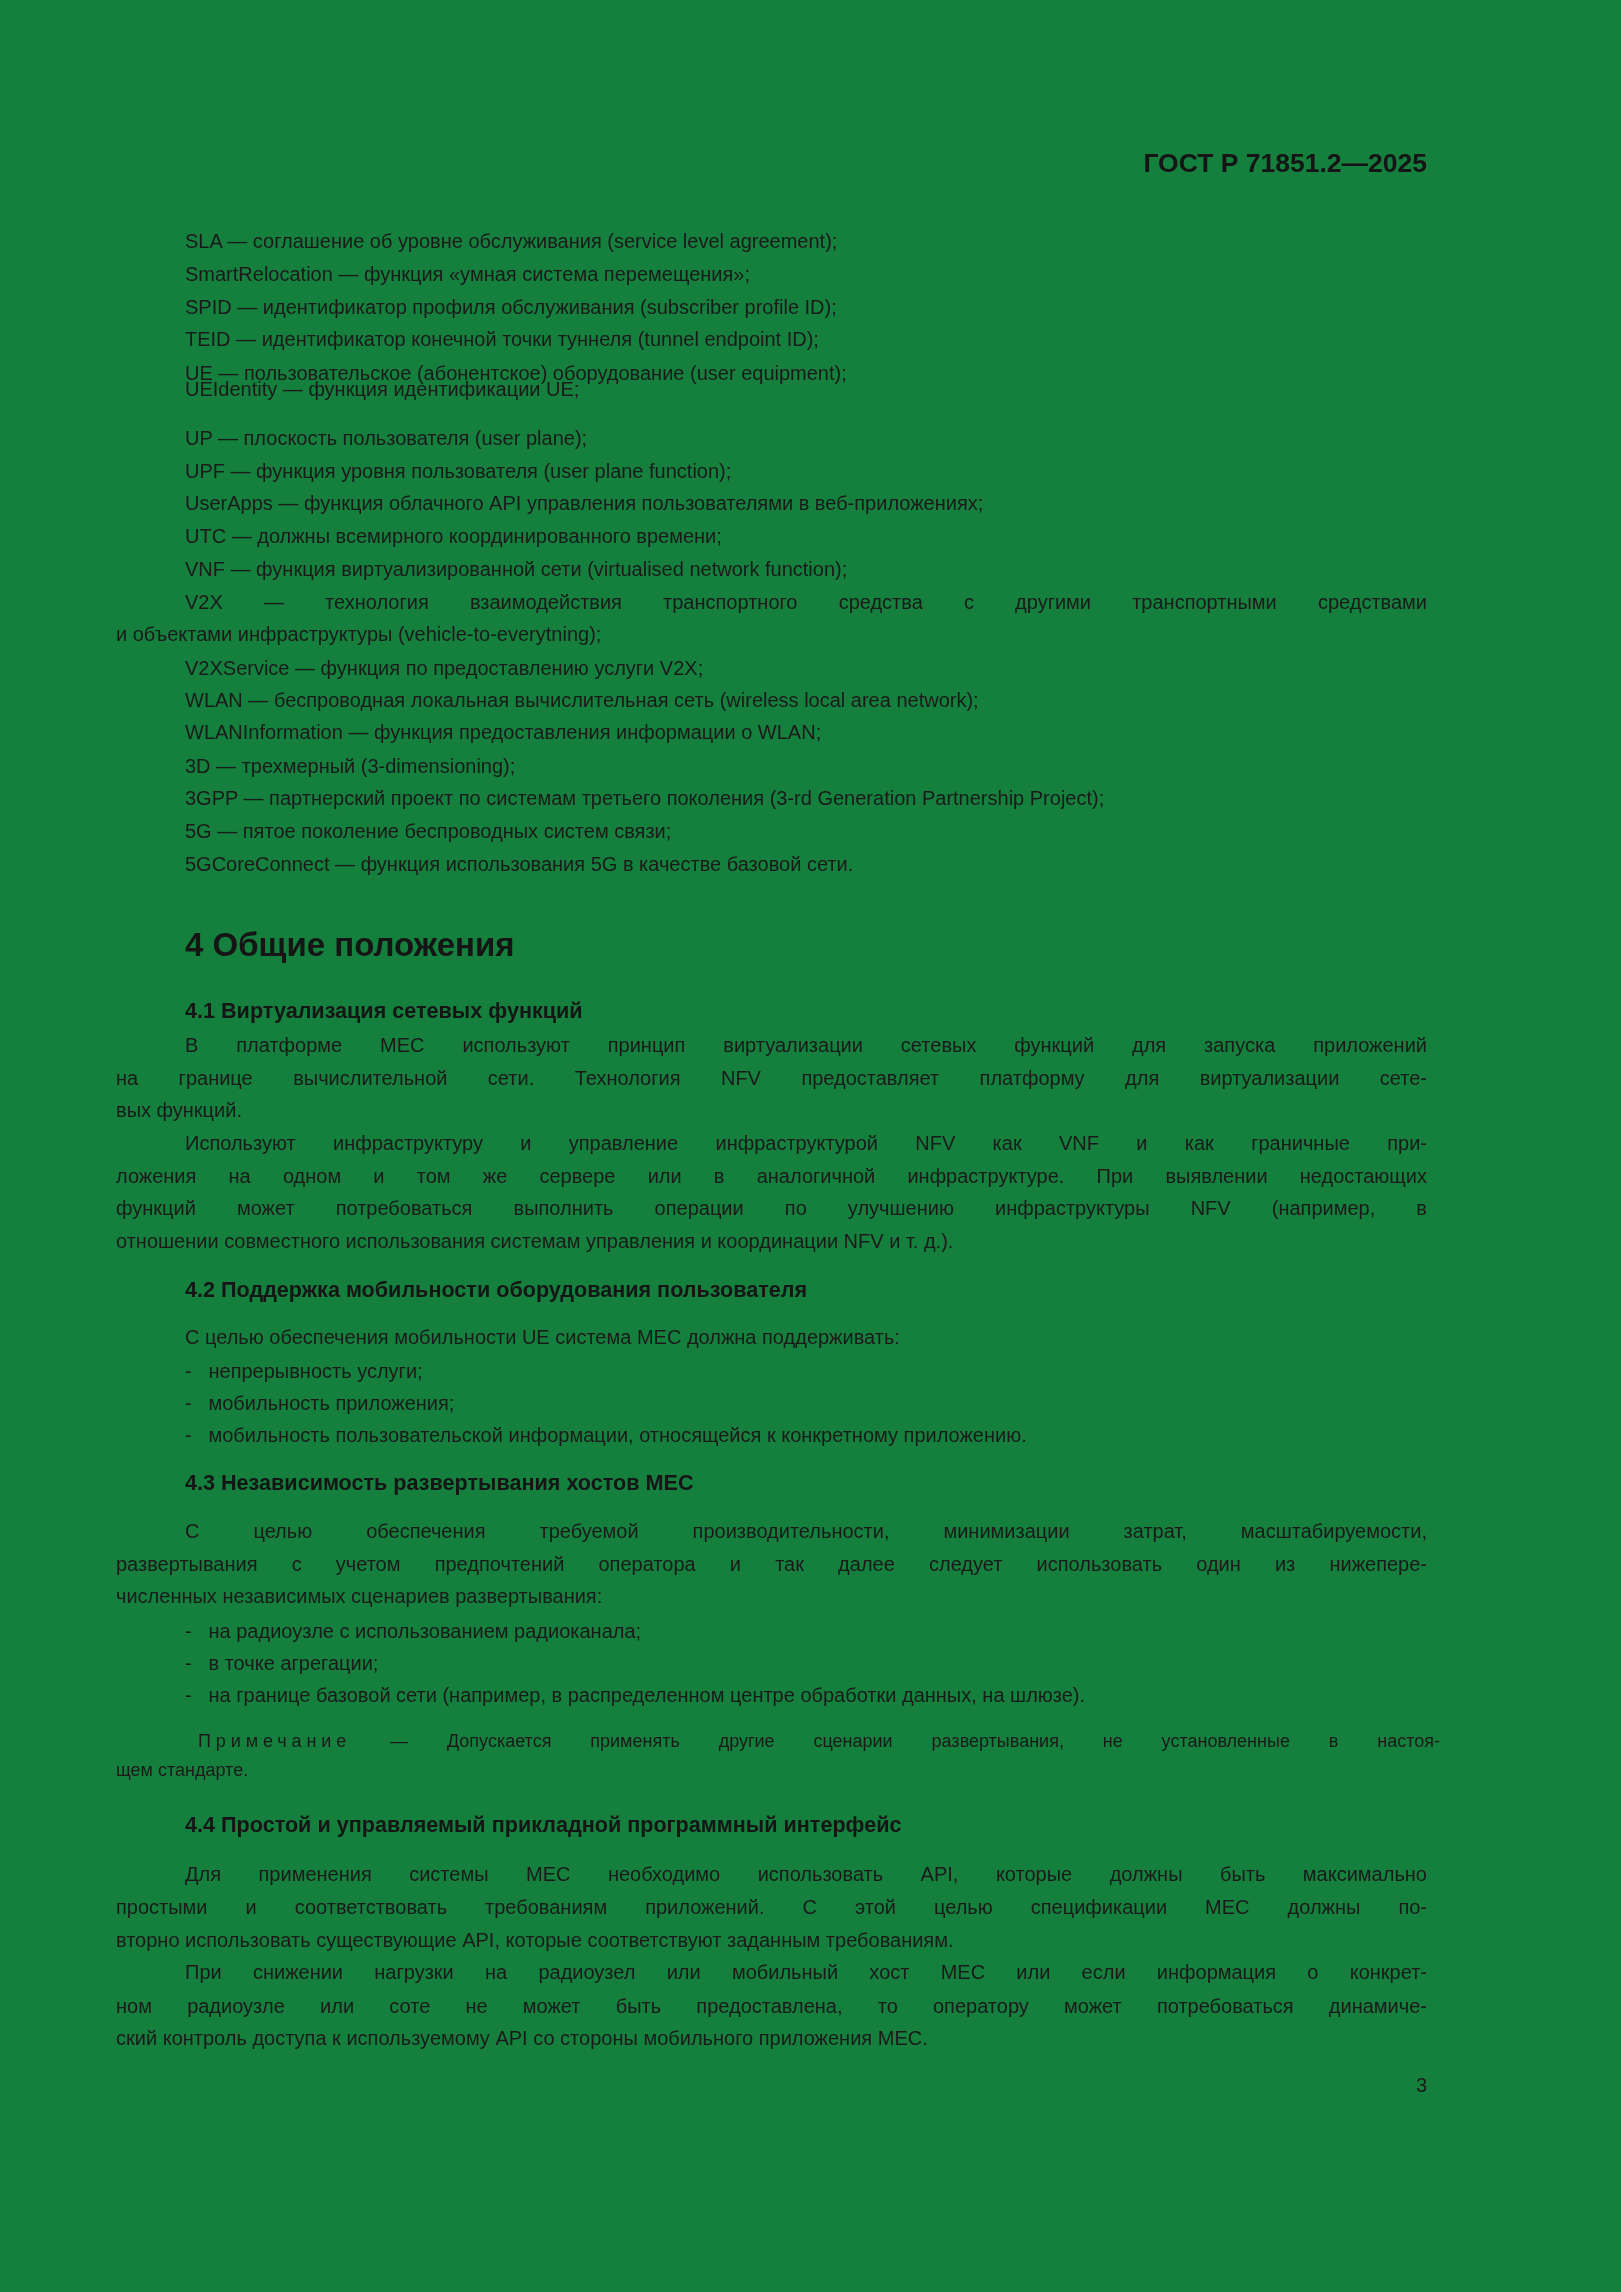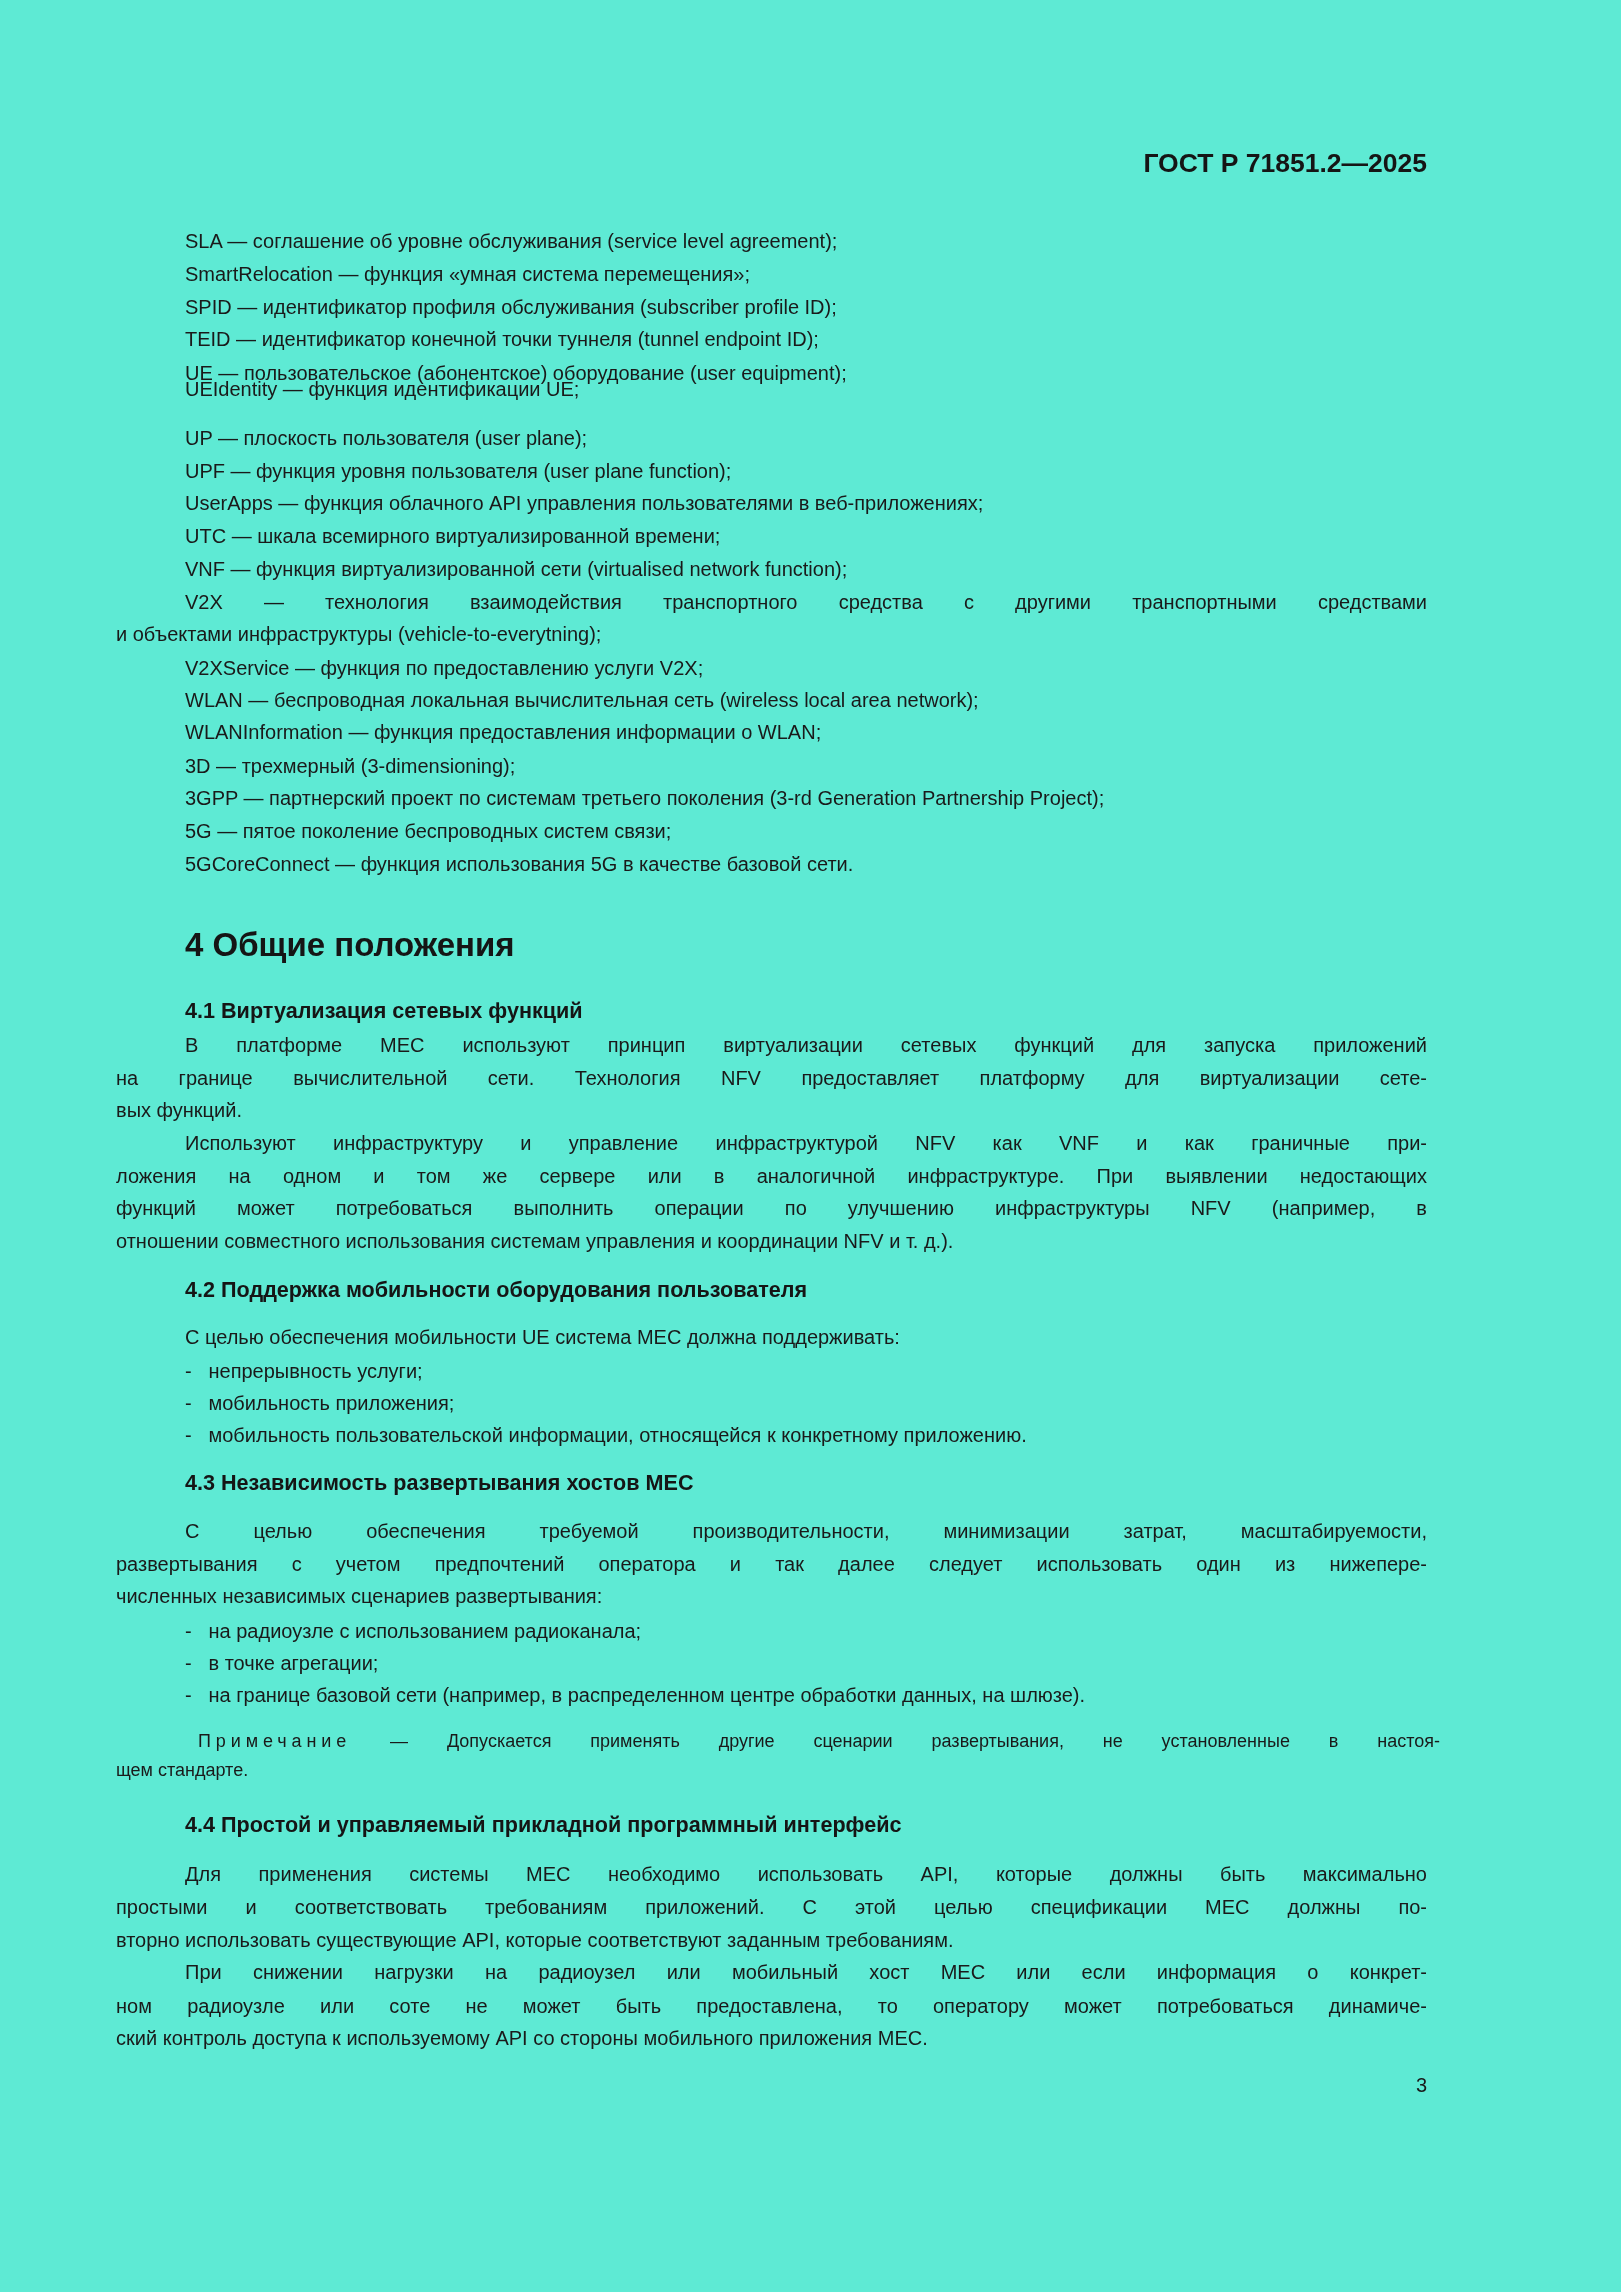--- a/index.html
+++ b/index.html
@@ -1,18 +1,18 @@
 <!DOCTYPE html>
 <html><head>
 <meta charset="utf-8">
 <style>
   html, body { margin: 0; padding: 0; background: #ffffff; }
   body { width: 1621px; height: 2293px; position: relative; overflow: hidden;
          font-family: "Liberation Sans", sans-serif; color: #1a1a1a; }
-  .page { position: absolute; left: 0; top: 0; width: 1621px; height: 2293px; background: #5eead4; }
+  .page { position: absolute; left: 0; top: 0; width: 1621px; height: 2293px; background: #15803d; }
   .hdr { position: absolute; right: 194px; top: 148px; font-size: 26.5px; font-weight: bold; line-height: 31px; white-space: nowrap; color: #151515; }
   .ln { position: absolute; left: 116px; width: 1311px; font-size: 20px; line-height: 33px; height: 33px; white-space: nowrap; }
   .ln.ind { left: 185px; width: 1242px; }
   .ln.bul { left: 185px; width: 1242px; }
   .ln.j { text-align: justify; text-align-last: justify; white-space: normal; }
   .bul .dash { display: inline-block; width: 23.5px; }
   .h1 { position: absolute; left: 185px; font-size: 33px; font-weight: bold; line-height: 39px; white-space: nowrap; color: #151515; }
   .h2 { position: absolute; left: 185px; font-size: 21.6px; font-weight: bold; line-height: 33px; white-space: nowrap; color: #151515; }
   .note { position: absolute; left: 116px; width: 1311px; font-size: 18px; line-height: 29px; height: 29px; white-space: nowrap; }
   .note.ind { left: 198px; width: 1242px; }
@@ -30,21 +30,21 @@
   <div>
     <div class="ln ind" style="top:225px">SLA — соглашение об уровне обслуживания (service level agreement);</div>
     <div class="ln ind" style="top:258px">SmartRelocation — функция «умная система перемещения»;</div>
     <div class="ln ind" style="top:291px">SPID — идентификатор профиля обслуживания (subscriber profile ID);</div>
     <div class="ln ind" style="top:323px">TEID — идентификатор конечной точки туннеля (tunnel endpoint ID);</div>
     <div class="ln ind" style="top:357px">UE — пользовательское (абонентское) оборудование (user equipment);</div>
     <div class="ln ind" style="top:373px">UEIdentity — функция идентификации UE;</div>
     <div class="ln ind" style="top:422px">UP — плоскость пользователя (user plane);</div>
     <div class="ln ind" style="top:455px">UPF — функция уровня пользователя (user plane function);</div>
     <div class="ln ind" style="top:487px">UserApps — функция облачного API управления пользователями в веб-приложениях;</div>
-    <div class="ln ind" style="top:520px">UTC — шкала всемирного виртуализированной времени;</div>
+    <div class="ln ind" style="top:520px">UTC — должны всемирного координированного времени;</div>
     <div class="ln ind" style="top:553px">VNF — функция виртуализированной сети (virtualised network function);</div>
     <div class="ln ind j" style="top:586px">V2X — технология взаимодействия транспортного средства с другими транспортными средствами</div>
     <div class="ln" style="top:618px">и объектами инфраструктуры (vehicle-to-everytning);</div>
     <div class="ln ind" style="top:652px">V2XService — функция по предоставлению услуги V2X;</div>
     <div class="ln ind" style="top:684px">WLAN — беспроводная локальная вычислительная сеть (wireless local area network);</div>
     <div class="ln ind" style="top:716px">WLANInformation — функция предоставления информации о WLAN;</div>
     <div class="ln ind" style="top:750px">3D — трехмерный (3-dimensioning);</div>
     <div class="ln ind" style="top:782px">3GPP — партнерский проект по системам третьего поколения (3-rd Generation Partnership Project);</div>
     <div class="ln ind" style="top:815px">5G — пятое поколение беспроводных систем связи;</div>
     <div class="ln ind" style="top:848px">5GCoreConnect — функция использования 5G в качестве базовой сети.</div>

